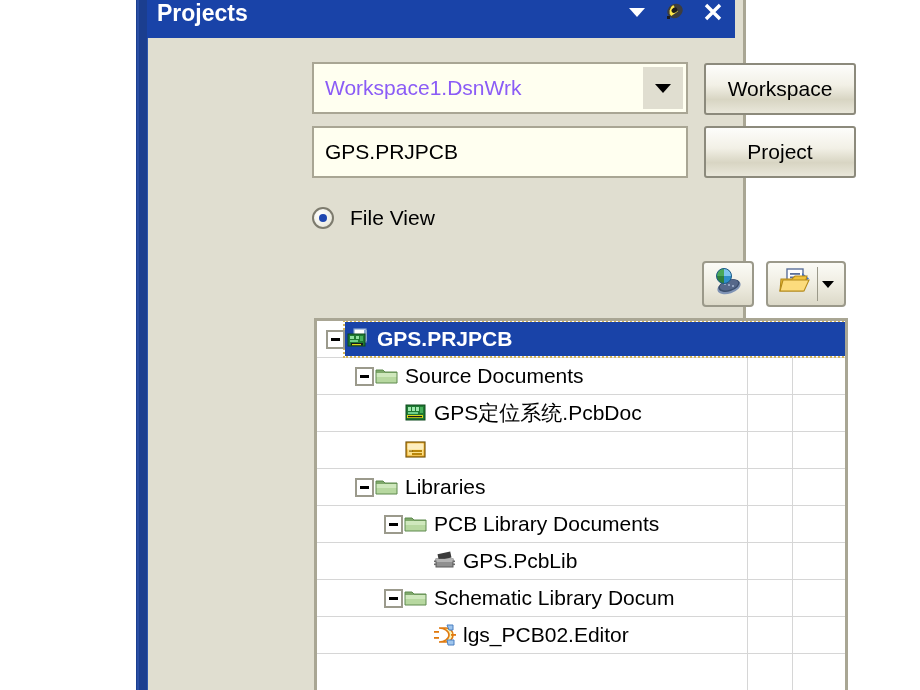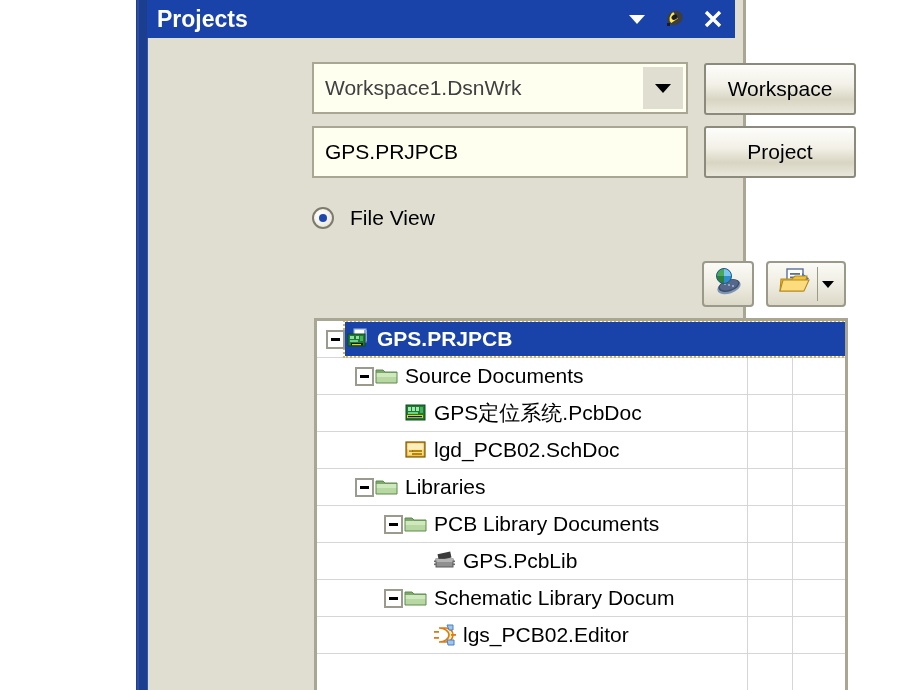--- a/index.html
+++ b/index.html
@@ -50,21 +50,21 @@
 
   
   .titlebar {
     position: absolute;
     left: 11px;
     top: 0px;
     width: 588px;
     height: 38px;
     background: #1943a8;
     display: flex;
-    align-items: center;
+    align-items: flex-start;
   }
   .title-text {
     color: #ffffff;
     font-size: 23px;
     font-weight: bold;
     margin-left: 10px;
     letter-spacing: 0px;
     font-family: "Liberation Sans", sans-serif;
     white-space: nowrap;
   }
@@ -99,21 +99,21 @@
     width: 376px;
     height: 52px;
     background: #fffff0;
     border: 2px solid #a9a694;
     box-sizing: border-box;
     display: flex;
     align-items: center;
   }
   .combo .cval {
     font-size: 21px;
-    color: #404040;
+    color: #8b5cf6;
     margin-left: 11px;
     white-space: nowrap;
     font-family: "Liberation Sans", sans-serif;
   }
   .combo-arrow {
     position: absolute;
     right: 3px;
     top: 3px;
     bottom: 3px;
     width: 40px;
@@ -506,21 +506,20 @@
             <span class="ticon">
               <svg width="24" height="22" viewBox="0 0 24 22">
                 <rect x="2" y="3" width="19" height="15" fill="#e8a41c" stroke="#7a5a10" stroke-width="1.2"></rect>
                 <rect x="3.5" y="4.5" width="16" height="12" fill="#fbe08a"></rect>
                 <rect x="3.5" y="4.5" width="16" height="6" fill="#fdeec0"></rect>
                 <rect x="8" y="11" width="10" height="2" fill="#b8860b"></rect>
                 <rect x="8" y="14" width="10" height="2" fill="#b8860b"></rect>
                 <rect x="5" y="11.5" width="4" height="1.2" fill="#8a6508"></rect>
               </svg>
             </span>
-            <span class="tlabel">lgd_PCB02.SchDoc</span>
           </div>
           <div class="trow">
             <span class="ind" style="width: 38px;"></span>
             <span class="exp"></span>
             <span class="ticon">
               <svg width="24" height="22" viewBox="0 0 24 22">
                 <path d="M1 5 L8 5 L10 7 L22 7 L22 18 L1 18 Z" fill="#7ea86a"></path>
                 <path d="M1 8 L22 8 L22 18 L1 18 Z" fill="#b7d8a0"></path>
                 <path d="M1 8 L22 8 L22 12 L1 12 Z" fill="#cfe8bd"></path>
                 <path d="M1 5 L8 5 L10 7 L22 7 L22 18 L1 18 Z" fill="none" stroke="#5f8a4e" stroke-width="1"></path>

